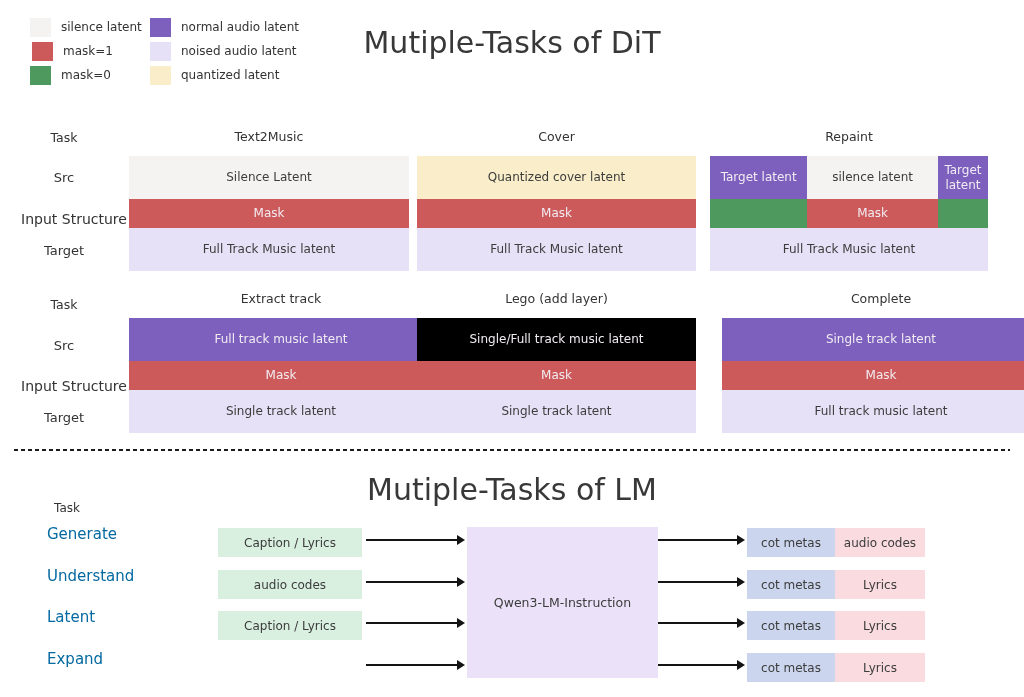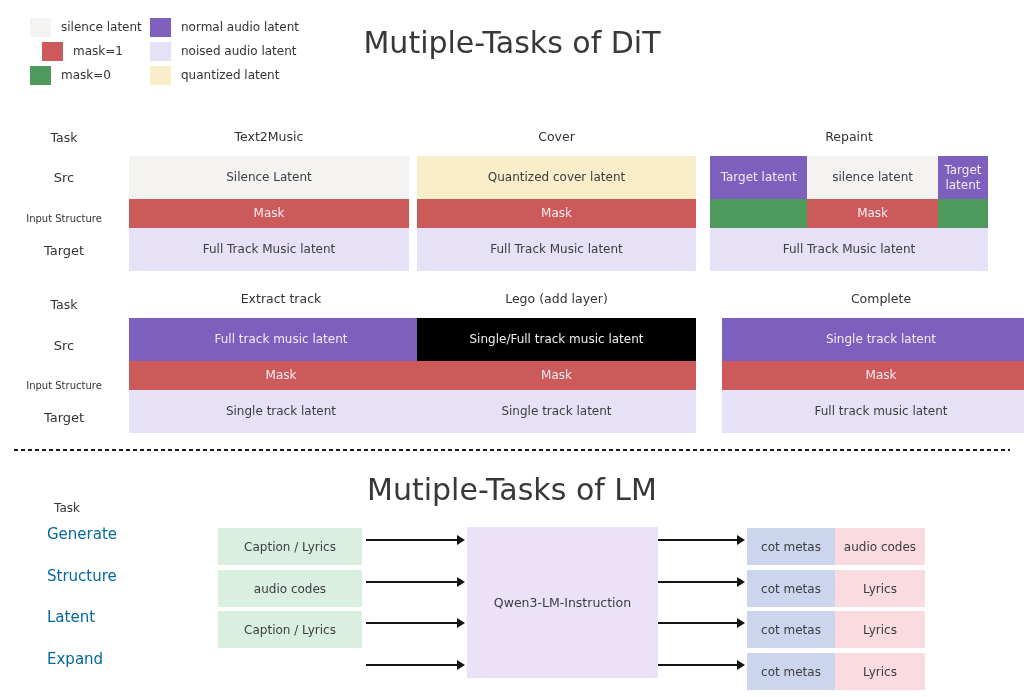--- a/index.html
+++ b/index.html
@@ -21,46 +21,46 @@
       font-size:12.5px;color:#333;}
   .trow{position:absolute;left:0;right:0;display:flex;}
   .trow.src{top:27px;height:43px;}
   .trow.mask{top:70px;height:29px;}
   .trow.tgt{top:99px;height:43px;}
   .seg{display:flex;align-items:center;justify-content:center;text-align:center;
        font-size:12px;line-height:1.25;padding:0 4px;box-sizing:border-box;}
   .t-light{color:#f1ecf2;}
   .side-label{position:absolute;left:0;width:128px;text-align:center;line-height:16px;
               color:#333;font-size:13px;}
-  .side-label.big{font-size:10px;}
+  .side-label.big{font-size:14px;margin-left:10px;}
 
   .divider{position:absolute;left:14px;width:996px;height:2px;
            background:repeating-linear-gradient(90deg,#1c1c1c 0 4px,transparent 4px 7px);}
 
   
   .lm-task-label{position:absolute;font-size:15px;color:#0369a1;}
-  .lm-box{position:absolute;height:37px;display:flex;align-items:center;justify-content:center;
+  .lm-box{position:absolute;height:29px;display:flex;align-items:center;justify-content:center;
           font-size:12px;box-sizing:border-box;}
   .model-box{position:absolute;left:467px;top:527px;width:191px;height:151px;
              display:flex;align-items:center;justify-content:center;font-size:12.5px;}
   .arrow{position:absolute;height:2px;background:#141414;}
   .arrow::after{content:"";position:absolute;right:-7px;top:-4px;width:0;height:0;
                 border-left:8px solid #141414;border-top:5px solid transparent;
                 border-bottom:5px solid transparent;}
 </style>
 </head>
 <body>
 
 <div class="page">
 
   <div class="legend-item" style="left:30px;top:17px">
     <span class="legend-swatch" style="background-color: rgb(244, 243, 241);"></span>
     <span class="legend-label">silence latent</span>
   </div>
-  <div class="legend-item" style="left:42px;top:41px">
+  <div class="legend-item" style="left:32px;top:41px">
     <span class="legend-swatch" style="background-color: rgb(205, 90, 91);"></span>
     <span class="legend-label">mask=1</span>
   </div>
   <div class="legend-item" style="left:30px;top:65px">
     <span class="legend-swatch" style="background-color: rgb(78, 154, 94);"></span>
     <span class="legend-label">mask=0</span>
   </div>
   <div class="legend-item" style="left:150px;top:17px">
     <span class="legend-swatch" style="background-color: rgb(125, 95, 190);"></span>
     <span class="legend-label">normal audio latent</span>
@@ -175,21 +175,21 @@
 
   <div class="model-box" style="background-color: rgb(235, 226, 250);">Qwen3-LM-Instruction</div>
 
   <div class="lm-task-label" style="left:47px;top:525px">Generate</div>
   <div class="lm-box" style="left: 218px; top: 528px; width: 144px; background-color: rgb(217, 240, 225);">Caption / Lyrics</div>
   <div class="arrow" style="left:366px;top:539px;width:92px"></div>
   <div class="arrow" style="left:658px;top:539px;width:80px"></div>
   <div class="lm-box" style="left: 747px; top: 528px; width: 88px; background-color: rgb(203, 214, 238);">cot metas</div>
   <div class="lm-box" style="left: 835px; top: 528px; width: 90px; background-color: rgb(250, 219, 223);">audio codes</div>
 
-  <div class="lm-task-label" style="left:47px;top:567px">Structure</div>
+  <div class="lm-task-label" style="left:47px;top:567px">Understand</div>
   <div class="lm-box" style="left: 218px; top: 570px; width: 144px; background-color: rgb(217, 240, 225);">audio codes</div>
   <div class="arrow" style="left:366px;top:581px;width:92px"></div>
   <div class="arrow" style="left:658px;top:581px;width:80px"></div>
   <div class="lm-box" style="left: 747px; top: 570px; width: 88px; background-color: rgb(203, 214, 238);">cot metas</div>
   <div class="lm-box" style="left: 835px; top: 570px; width: 90px; background-color: rgb(250, 219, 223);">Lyrics</div>
 
   <div class="lm-task-label" style="left:47px;top:608px">Latent</div>
   <div class="lm-box" style="left: 218px; top: 611px; width: 144px; background-color: rgb(217, 240, 225);">Caption / Lyrics</div>
   <div class="arrow" style="left:366px;top:622px;width:92px"></div>
   <div class="arrow" style="left:658px;top:622px;width:80px"></div>

